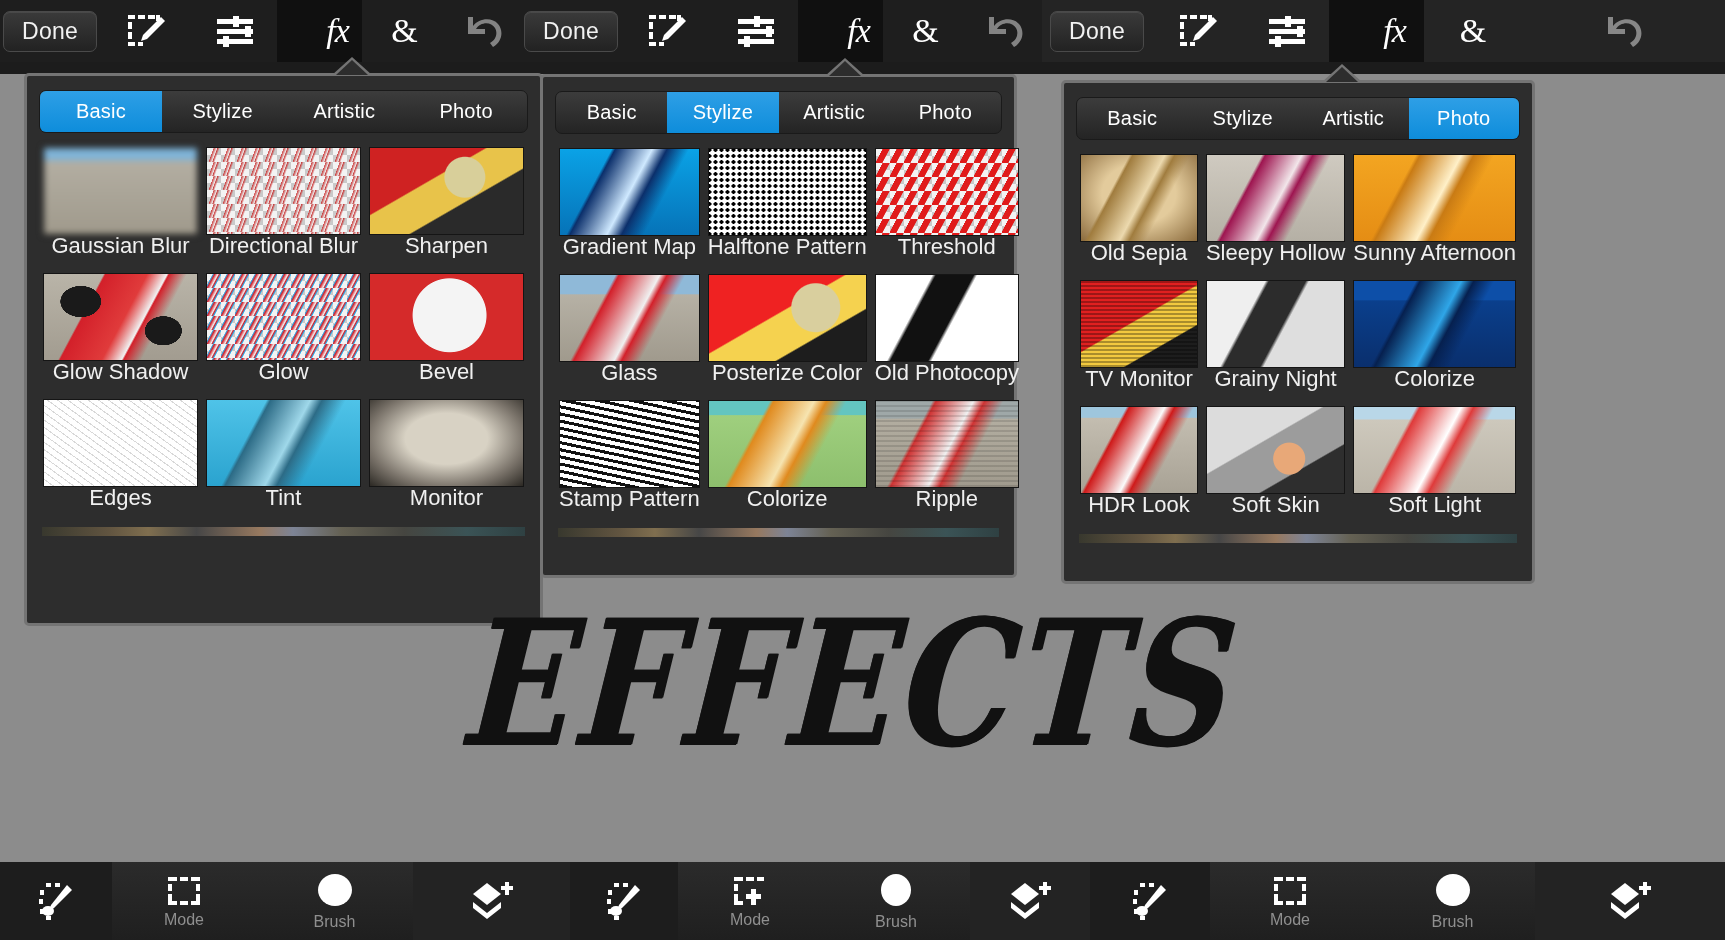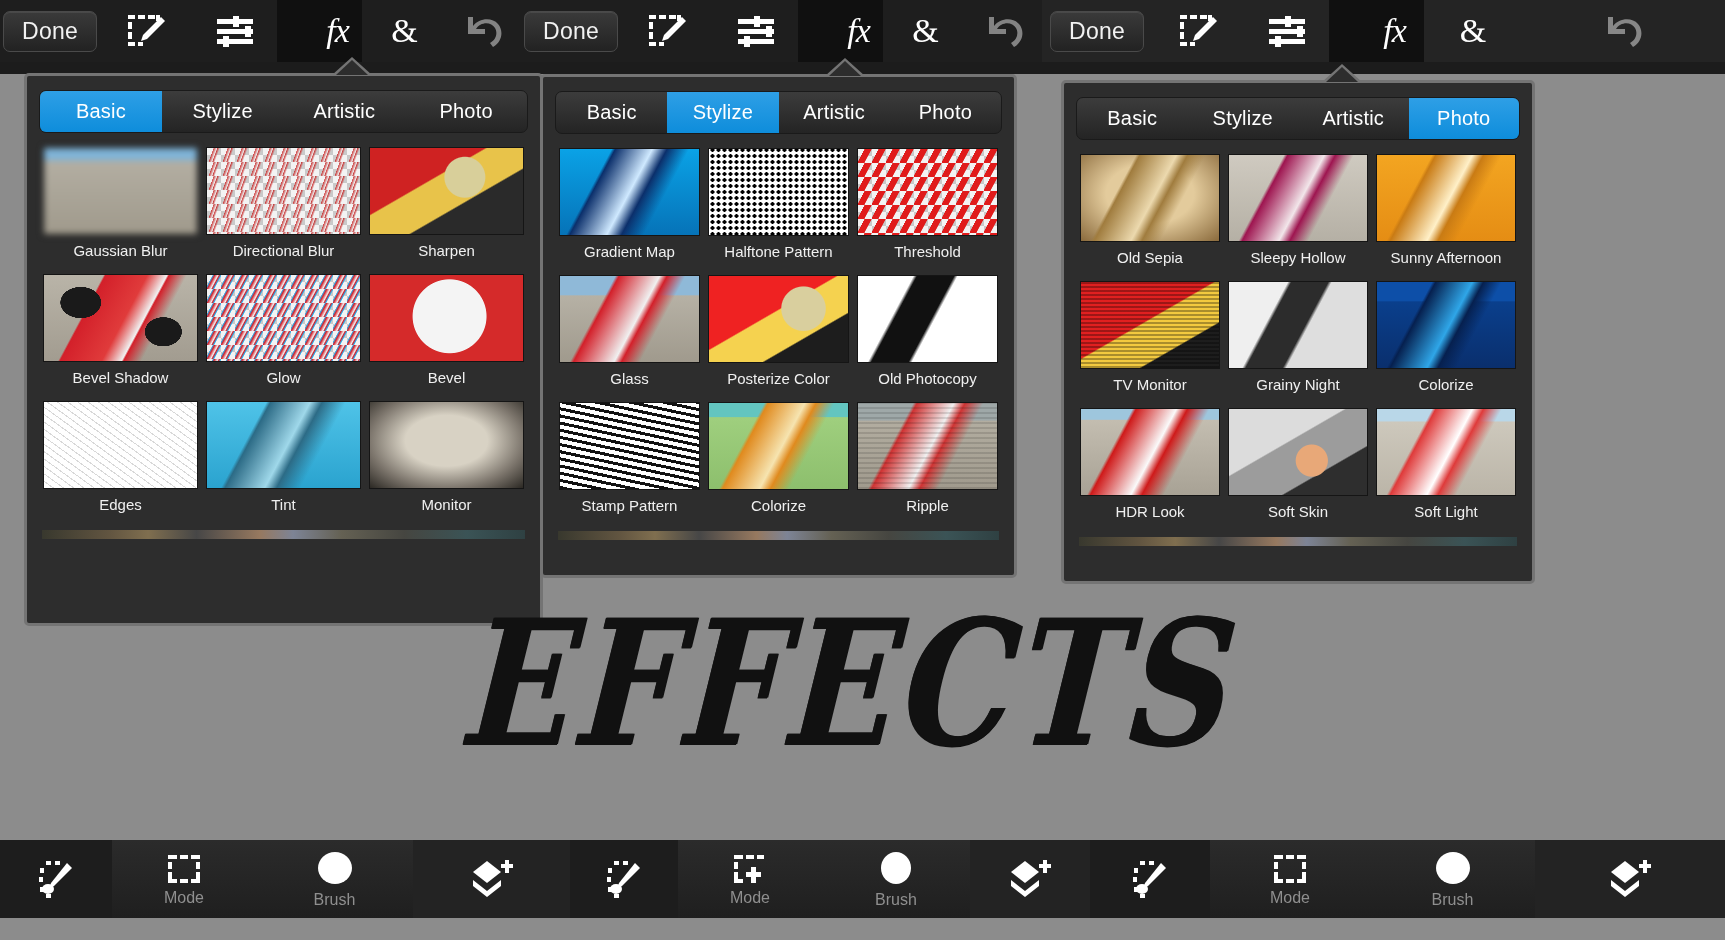--- a/index.html
+++ b/index.html
@@ -92,22 +92,22 @@
 
   .grid{ display:grid; grid-template-columns:repeat(3,1fr); }
   .cell{ text-align:center; padding:0 4px 6px 4px; }
   .thumb{
     width:100%; height:88px; display:block;
     border:1px solid #151515;
     background-size:cover; background-position:center;
     position:relative; overflow:hidden;
   }
   .cap{
-    color:#f0f0f0; font-size:15px; line-height:1;
-    padding:8px 0 10px 0;
+    color:#f0f0f0; font-size:22px; line-height:1;
+    padding:0 0 10px 0;
     white-space:nowrap;
   }
 
   
   .chk{
     background-image:
       linear-gradient(45deg,#c9c9c9 25%,transparent 25%,transparent 75%,#c9c9c9 75%),
       linear-gradient(45deg,#c9c9c9 25%,transparent 25%,transparent 75%,#c9c9c9 75%);
     background-size:14px 14px;
     background-position:0 0, 7px 7px;
@@ -136,21 +136,21 @@
     font-weight:700; font-style:italic;
     font-size:142px; line-height:1;
     letter-spacing:4px;
     transform:scaleY(1.22) skewX(-6deg);
     transform-origin:center top;
     text-shadow:1px 0 0 #111, 0 1px 0 #111;
   }
 
   
   .bottombar{
-    position:absolute; left:0; bottom:0; width:1725px; height:100px;
+    position:absolute; left:0; bottom:0; width:1725px; height:78px;
     display:flex;
   }
   .bb-seg{ display:flex; height:78px; }
   .bb-cell{
     display:flex; flex-direction:column; align-items:center; justify-content:center;
     height:78px; position:relative;
   }
   .bb-cell .lbl{
     color:#8f8f8f; font-size:16px; line-height:1; margin-top:5px;
   }
@@ -344,21 +344,21 @@
         <span class="thumb chk" style="background-image:linear-gradient(110deg,transparent 34%,rgba(200,40,40,.85) 36%,rgba(240,240,240,.9) 52%,rgba(200,40,40,.85) 56%,transparent 68%),linear-gradient(45deg,#c9c9c9 25%,transparent 25%,transparent 75%,#c9c9c9 75%),linear-gradient(45deg,#c9c9c9 25%,transparent 25%,transparent 75%,#c9c9c9 75%);"></span>
         <div class="cap">Directional Blur</div>
       </div>
       <div class="cell">
         <span class="thumb" style="background:radial-gradient(circle at 62% 34%,#d8cf9a 0 18%,transparent 19%),linear-gradient(150deg,#cf2222 0 38%,#e8c34a 39% 62%,#2a2a2a 63%);"></span>
         <div class="cap">Sharpen</div>
       </div>
 
       <div class="cell">
         <span class="thumb chk car-red"></span>
-        <div class="cap">Bevel Shadow</div>
+        <div class="cap">Glow Shadow</div>
       </div>
       <div class="cell">
         <span class="thumb chk" style="background-image:linear-gradient(118deg,transparent 26%,#29b6f6 28%,#d3202a 36%,#f2f2f2 52%,#d3202a 58%,#29b6f6 66%,transparent 70%),linear-gradient(45deg,#c9c9c9 25%,transparent 25%,transparent 75%,#c9c9c9 75%),linear-gradient(45deg,#c9c9c9 25%,transparent 25%,transparent 75%,#c9c9c9 75%);"></span>
         <div class="cap">Glow</div>
       </div>
       <div class="cell">
         <span class="thumb" style="background:radial-gradient(circle at 52% 48%,#f4f4f4 0 40%,transparent 41%),linear-gradient(160deg,#d52a2a 0 100%);"></span>
         <div class="cap">Bevel</div>
       </div>
 

